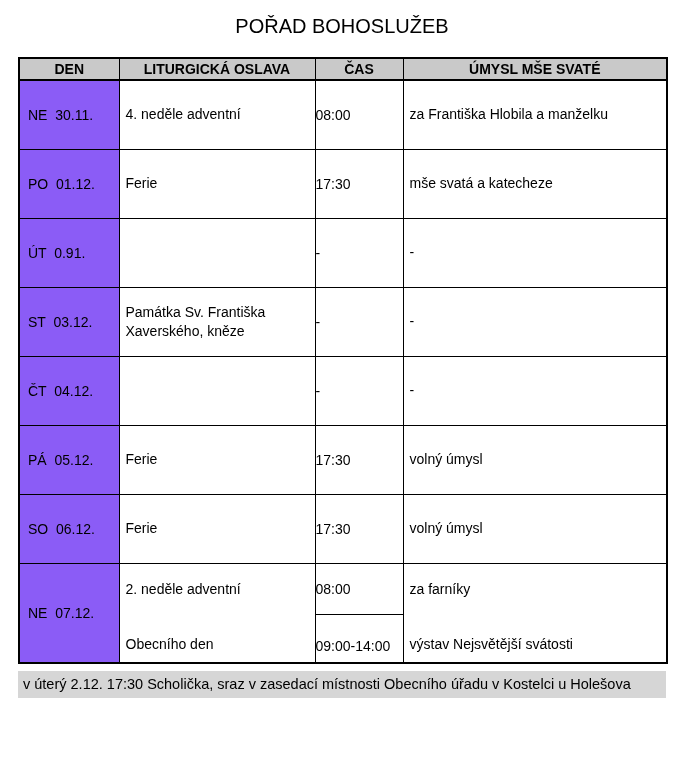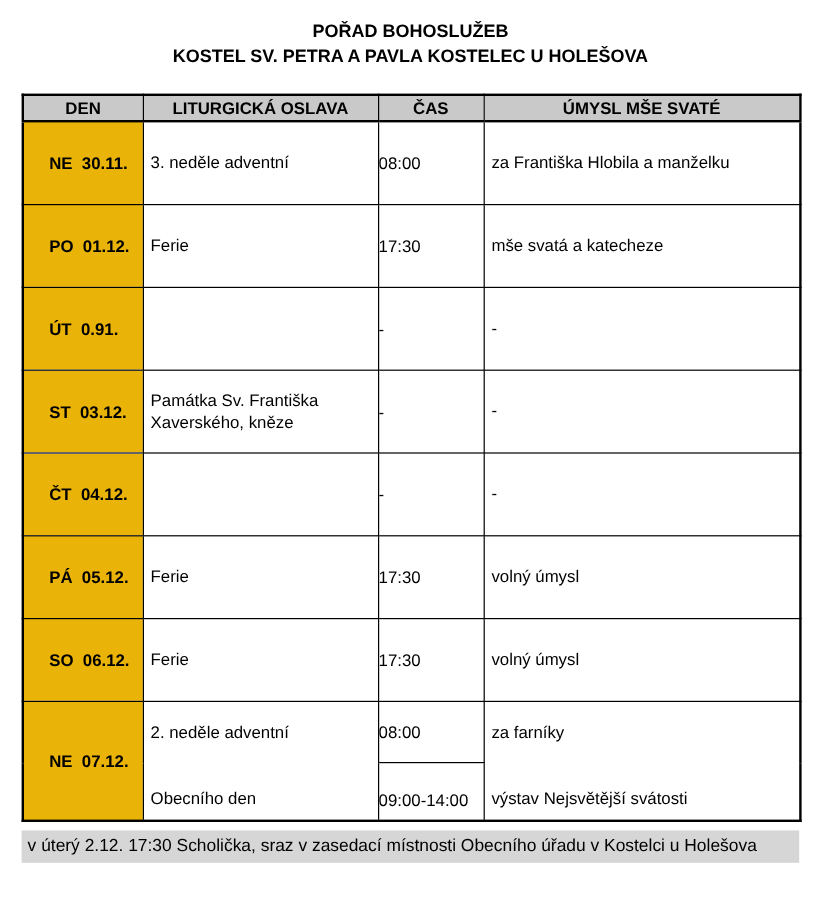--- a/index.html
+++ b/index.html
@@ -7,21 +7,21 @@
     width: 684px; height: 768px;
     background: #ffffff;
     color: #000000;
     font-family: "Liberation Sans", sans-serif;
     overflow: hidden;
   }
   .page { padding: 16px 18px 0 18px; }
 
   .titles { text-align: center; margin-bottom: 20px; }
   .title-line1, .title-line2 {
-    font-size: 15px; font-weight: bold; line-height: 21px;
+    font-size: 20px; font-weight: normal; line-height: 21px;
   }
   .title-line3 { font-size: 14px; line-height: 21px; margin-top: 2px; }
 
   table.schedule {
     width: 648px;
     border-collapse: collapse;
     table-layout: fixed;
     border: 2px solid #000;
   }
   table.schedule th, table.schedule td {
@@ -31,24 +31,24 @@
     overflow: hidden;
   }
   table.schedule th {
     background: #c9c9c9;
     font-weight: bold;
     height: 22px;
     padding: 1px 2px;
     border-bottom: 2px solid #000;
   }
   td.den {
-    background: #eab308;
-    font-weight: bold;
+    background: #8b5cf6;
+    font-weight: normal;
     text-align: left;
-    padding-left: 21px;
+    padding-left: 8px;
     white-space: pre;
   }
   tr.body-row { height: 69px; }
   tr.sub-row-1 { height: 47px; }
   tr.sub-row-2 { height: 48px; }
   td.oslava { padding: 0 6px; line-height: 19px; }
   td.umysl  { padding: 16px 6px; line-height: 19px; }
 
   
   tr.sub-row-1 td.split { border-bottom-style: hidden; }
@@ -65,42 +65,41 @@
     padding: 2px 5px 3px 5px;
   }
 </style>
 </head>
 <body>
 
 <div class="page">
 
   <div class="titles">
     <div class="title-line1">POŘAD BOHOSLUŽEB</div>
-    <div class="title-line2">KOSTEL SV. PETRA A PAVLA KOSTELEC U HOLEŠOVA</div>
   </div>
 
   <table class="schedule">
     <colgroup>
       <col style="width:100px">
       <col style="width:196px">
       <col style="width:88px">
       <col style="width:264px">
     </colgroup>
     <thead>
       <tr>
         <th>DEN</th>
         <th>LITURGICKÁ OSLAVA</th>
         <th>ČAS</th>
         <th>ÚMYSL MŠE SVATÉ</th>
       </tr>
     </thead>
     <tbody>
       <tr class="body-row">
         <td class="den">NE  30.11.</td>
-        <td class="oslava">3. neděle adventní</td>
+        <td class="oslava">4. neděle adventní</td>
         <td class="cas">08:00</td>
         <td class="umysl">za Františka Hlobila a manželku</td>
       </tr>
       <tr class="body-row">
         <td class="den">PO  01.12.</td>
         <td class="oslava">Ferie</td>
         <td class="cas">17:30</td>
         <td class="umysl">mše svatá a katecheze</td>
       </tr>
       <tr class="body-row">

